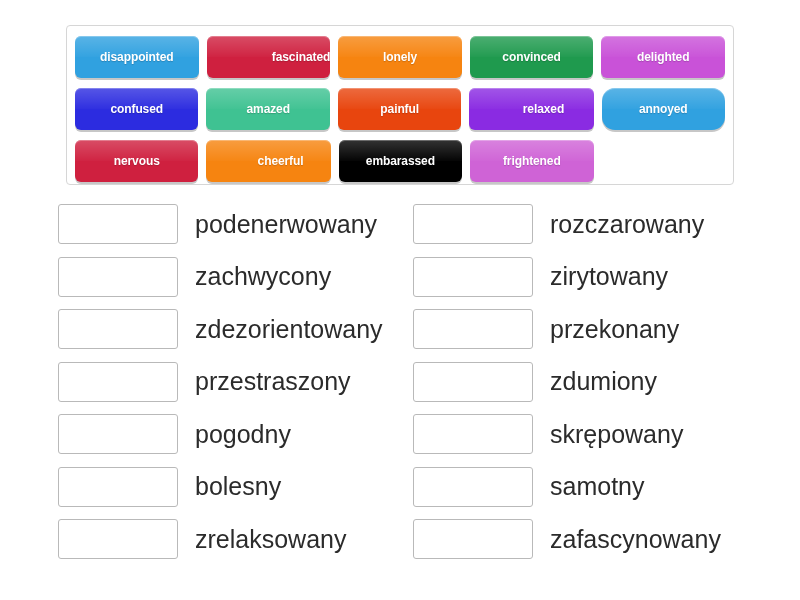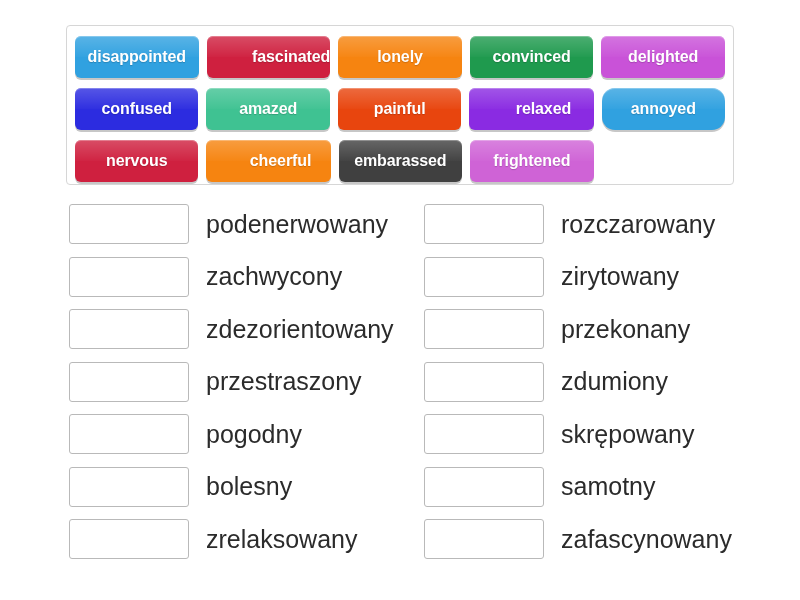--- a/index.html
+++ b/index.html
@@ -38,21 +38,21 @@
   .tile {
     position: relative;
     width: 127px;
     height: 42px;
     margin: 0 4px;
     border-radius: 6px;
     display: flex;
     align-items: center;
     justify-content: center;
     color: #ffffff;
-    font-size: 16px;
+    font-size: 12px;
     font-weight: bold;
     letter-spacing: -0.1px;
     text-align: center;
     white-space: nowrap;
     box-sizing: border-box;
     cursor: move;
     user-select: none;
     text-shadow: 0 1px 1px rgba(0,0,0,0.18);
     overflow: hidden;
   }
@@ -81,21 +81,20 @@
   #answer-area {
     position: absolute;
     left: 0;
     top: 198px;
     width: 800px;
   }
   .answer-row {
     display: flex;
     flex-direction: row;
     height: 52.5px;
-    padding-left: 11px;
   }
   .answer-cell {
     display: flex;
     flex-direction: row;
     align-items: center;
     width: 355px;
   }
   .answer-cell.left  { margin-left: 58px; }
   .answer-cell.right { margin-left: 0px; }
   .drop-box {
@@ -157,21 +156,21 @@
     </div>
   </div>
 
   <div class="tile-row">
     <div class="tile" style="background: rgb(207, 32, 63); box-shadow: rgba(0, 0, 0, 0.22) 0px 2px 0px, rgba(255, 255, 255, 0.28) 0px 1px 0px inset;">
       <span class="tile-label">nervous</span>
     </div>
     <div class="tile" style="background: rgb(246, 132, 16); box-shadow: rgba(0, 0, 0, 0.22) 0px 2px 0px, rgba(255, 255, 255, 0.28) 0px 1px 0px inset; padding-left: 24px;">
       <span class="tile-label">cheerful</span>
     </div>
-    <div class="tile" style="background: #404040; box-shadow: rgba(0, 0, 0, 0.22) 0px 2px 0px, rgba(255, 255, 255, 0.28) 0px 1px 0px inset;">
+    <div class="tile" style="background: #000000; box-shadow: rgba(0, 0, 0, 0.22) 0px 2px 0px, rgba(255, 255, 255, 0.28) 0px 1px 0px inset;">
       <span class="tile-label">embarassed</span>
     </div>
     <div class="tile" style="background: rgb(207, 99, 214); box-shadow: rgba(0, 0, 0, 0.22) 0px 2px 0px, rgba(255, 255, 255, 0.28) 0px 1px 0px inset;">
       <span class="tile-label">frightened</span>
     </div>
     <div class="tile empty">
       <span class="tile-label"></span>
     </div>
   </div>
 

